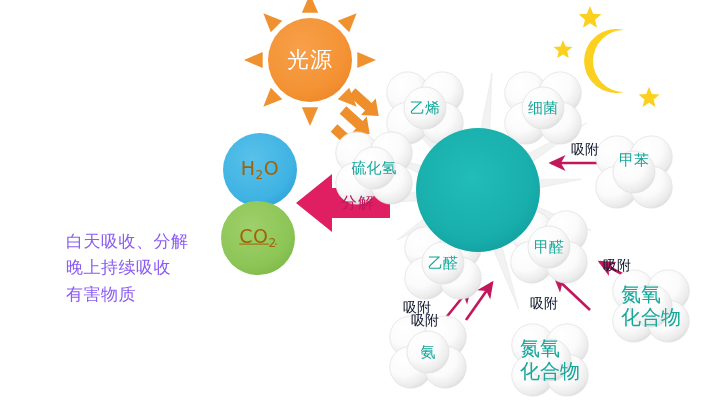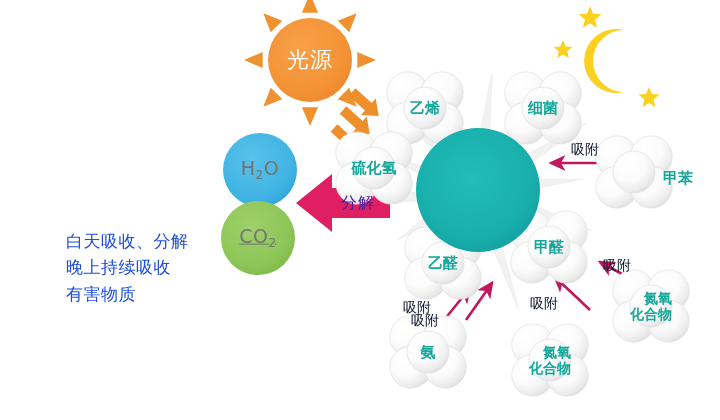--- a/index.html
+++ b/index.html
@@ -20,37 +20,37 @@
     letter-spacing:1px;
   }
 
   
   .core-l1{color:#ffffff;font-size:19px;letter-spacing:1px;}
   .core-l2{color:#ffffff;font-size:20px;letter-spacing:0px;}
   .core-l2 sub{font-size:13px;}
 
   
   .mol-label{
-    color:#16a79b;font-size:15px;font-weight:700;text-align:right;
-  }
-  .mol-label.two{line-height:1.15;font-size:14px;}
+    color:#16a79b;font-size:15px;font-weight:400;text-align:left;
+  }
+  .mol-label.two{line-height:1.15;font-size:20px;}
 
   
   .ads-label{color:#0f172a;font-size:14px;}
 
   
-  .gas-label{color:#737373;font-size:19px;letter-spacing:0.5px;}
+  .gas-label{color:#a16207;font-size:19px;letter-spacing:0.5px;}
   .gas-label sub{font-size:12px;}
 
   
-  .decomp-label{color:#4c1d95;font-size:16px;letter-spacing:1px;}
+  .decomp-label{color:#be185d;font-size:16px;letter-spacing:1px;}
 
   
   .blurb{
-    position:absolute;color:#1d4ed8;font-size:17px;line-height:1.55;
+    position:absolute;color:#8b5cf6;font-size:17px;line-height:1.55;
     letter-spacing:0.5px;
   }
   .blurb div{white-space:nowrap;}
 </style>
 </head>
 <body>
 
 <div id="stage">
 
   <svg class="layer" viewBox="0 0 720 420">
@@ -242,21 +242,21 @@
   <div id="molText">
       <div class="txt mol-label" style="left: 425px; top: 108px; transform: translate(-50%, -50%);">
         <div>乙烯</div>
       </div>
       <div class="txt mol-label" style="left: 543px; top: 108px; transform: translate(-50%, -50%);">
         <div>细菌</div>
       </div>
       <div class="txt mol-label" style="left: 374px; top: 168px; transform: translate(-50%, -50%);">
         <div>硫化氢</div>
       </div>
-      <div class="txt mol-label" style="left: 634px; top: 178px; transform: translate(-50%, -50%); margin-left: 44px;">
+      <div class="txt mol-label" style="left: 634px; top: 160px; transform: translate(-50%, -50%);">
         <div>甲苯</div>
       </div>
       <div class="txt mol-label" style="left: 549px; top: 247px; transform: translate(-50%, -50%);">
         <div>甲醛</div>
       </div>
       <div class="txt mol-label" style="left: 443px; top: 263px; transform: translate(-50%, -50%);">
         <div>乙醛</div>
       </div>
       <div class="txt mol-label" style="left: 428px; top: 352px; transform: translate(-50%, -50%);">
         <div>氨</div>

